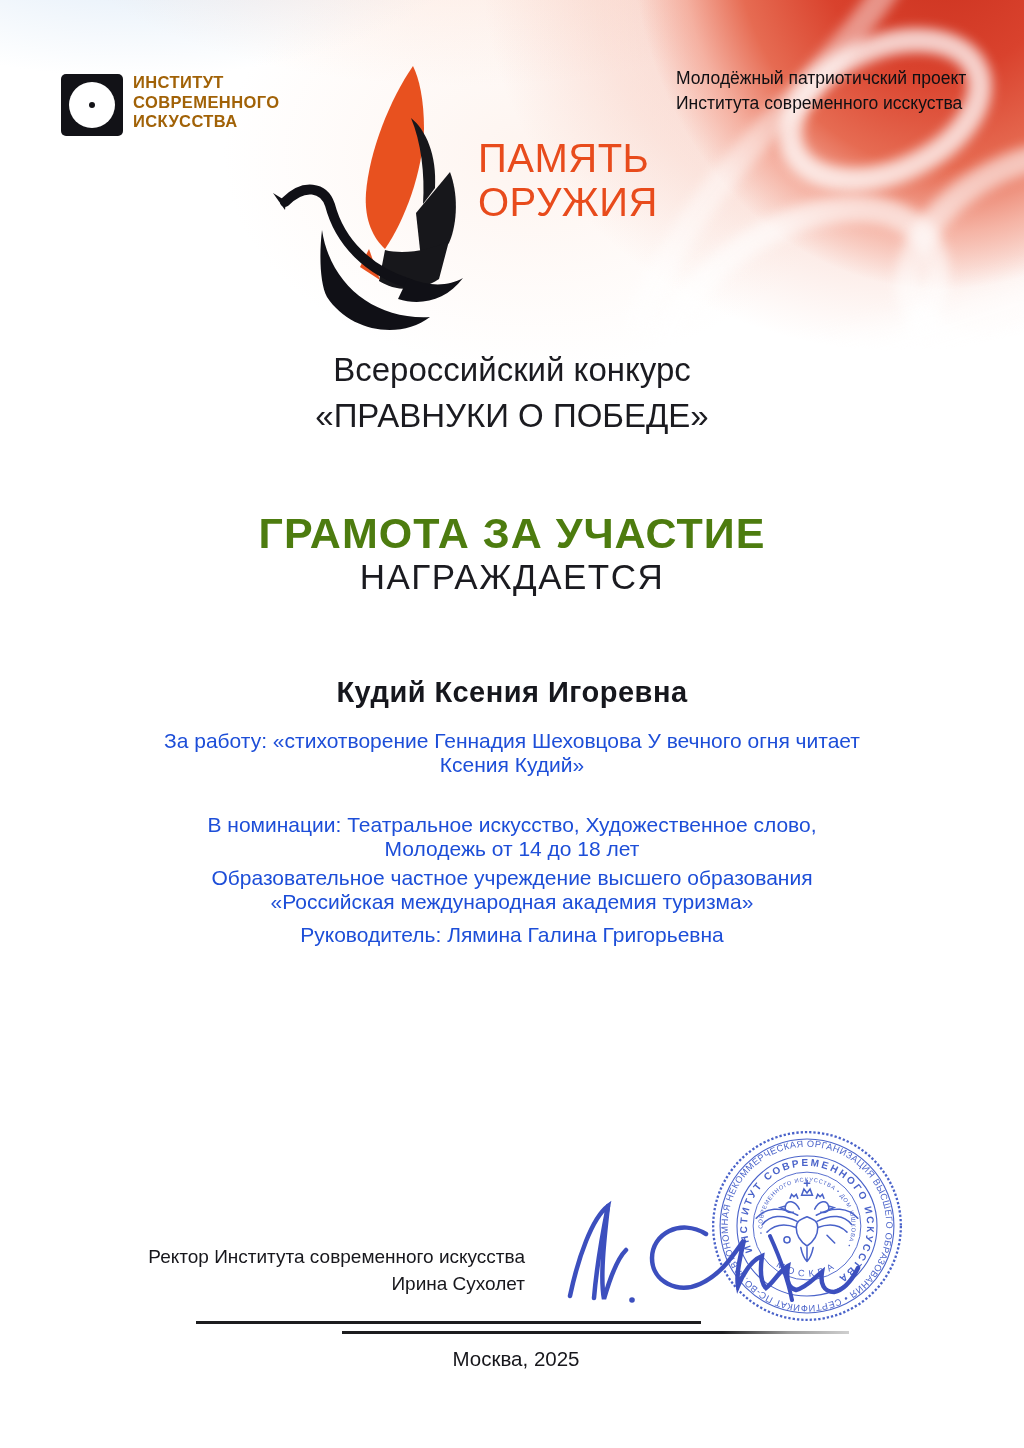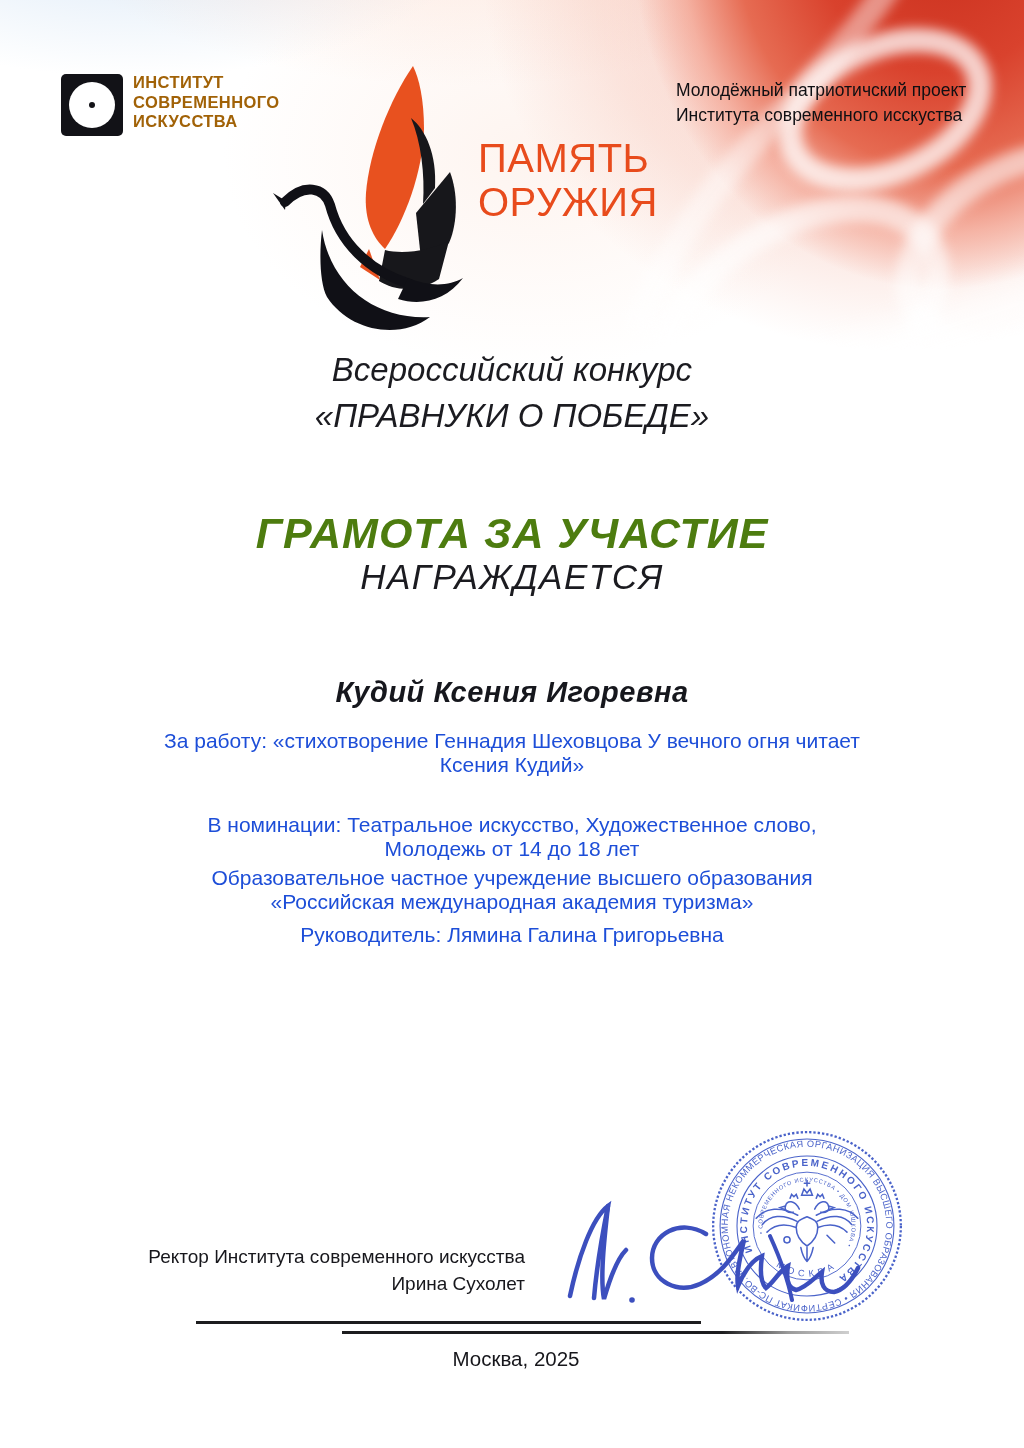--- a/index.html
+++ b/index.html
@@ -18,26 +18,26 @@
       radial-gradient(ellipse 500px 220px at 13% -8%, rgba(198,220,242,.65), rgba(255,255,255,0) 70%),
       radial-gradient(ellipse 430px 300px at 52% 16%, rgba(252,228,216,.40), rgba(255,255,255,0) 72%);
   }
   .swooshes{position:absolute;left:0;top:0;pointer-events:none;}
   
   .logo-square{position:absolute;left:61px;top:74px;width:62px;height:62px;background:#121217;border-radius:5px;}
   .logo-circle{position:absolute;left:8px;top:8px;width:46px;height:46px;background:#ffffff;border-radius:50%;}
   .logo-dot{position:absolute;left:50%;top:50%;width:6px;height:6px;margin:-3px 0 0 -3px;background:#121217;border-radius:50%;}
   .logo-text{position:absolute;left:133px;top:73px;font-size:16.5px;font-weight:700;line-height:19.5px;letter-spacing:.4px;color:#a16207;}
   
-  .note{position:absolute;left:676px;top:66px;width:300px;font-size:17.5px;font-weight:500;line-height:24.5px;color:#0f0f13;margin-top:12px;}
+  .note{position:absolute;left:676px;top:66px;width:300px;font-size:17.5px;font-weight:500;line-height:24.5px;color:#0f0f13;}
   
   .memory{position:absolute;left:478px;top:137px;font-size:40px;font-weight:500;line-height:43.5px;letter-spacing:.5px;color:#E84B1C;}
   .bird{position:absolute;left:272px;top:52px;}
   
-  .center{position:absolute;left:0;width:1024px;text-align:center;font-style:italic;}
+  .center{position:absolute;left:0;width:1024px;text-align:center;}
   .contest{top:347px;font-size:33px;line-height:46px;color:#1b1b20;}
   .award-title{top:509px;font-size:43px;font-weight:700;letter-spacing:1px;color:#4d7c0f;}
   .award-lead{top:557px;font-size:35px;letter-spacing:1.5px;color:#1b1b20;}
   .name{top:676px;font-size:29px;font-weight:700;letter-spacing:.5px;color:#16171d;}
   .para{position:absolute;text-align:center;font-size:21px;line-height:23.5px;color:#1d4ed8;}
   .work{left:157px;top:729px;width:710px;}
   .nom{left:162px;top:804px;width:700px;margin-top:9px;}
   .org{left:162px;top:866px;width:700px;}
   .sup{left:162px;top:923px;width:700px;}
   

